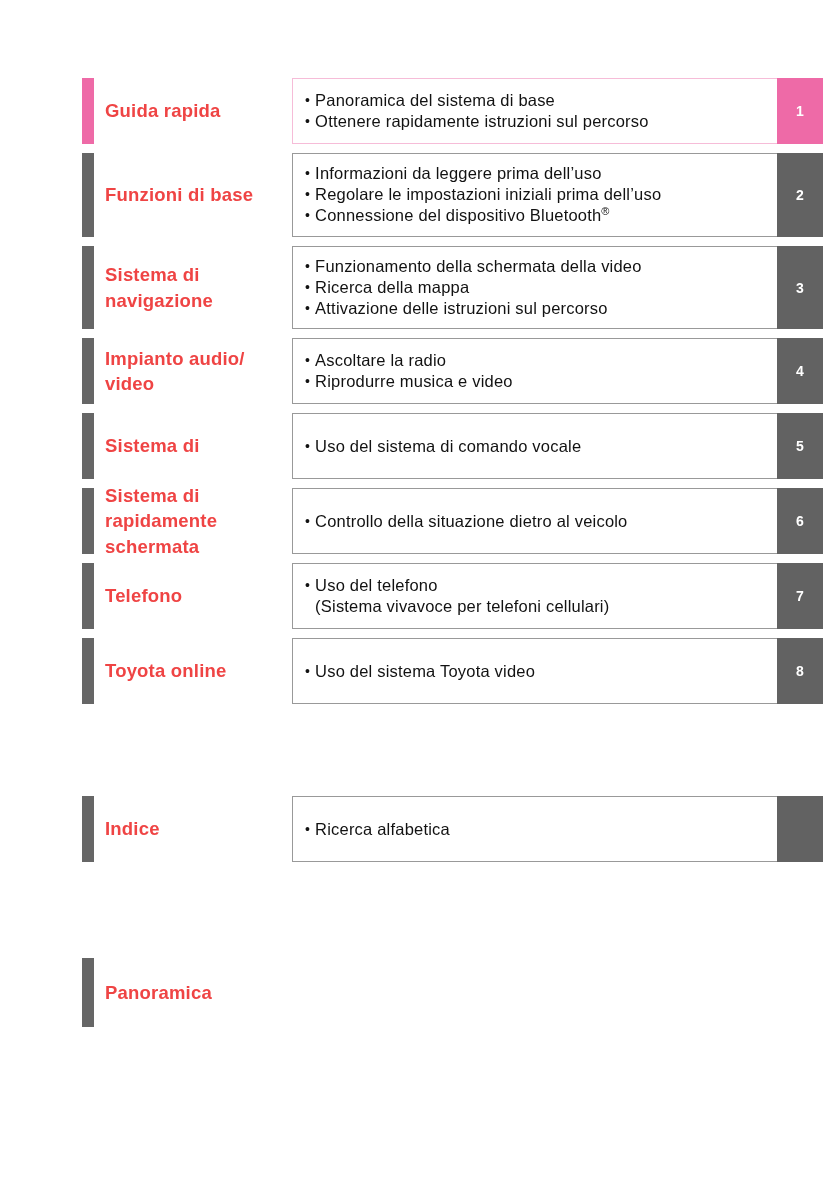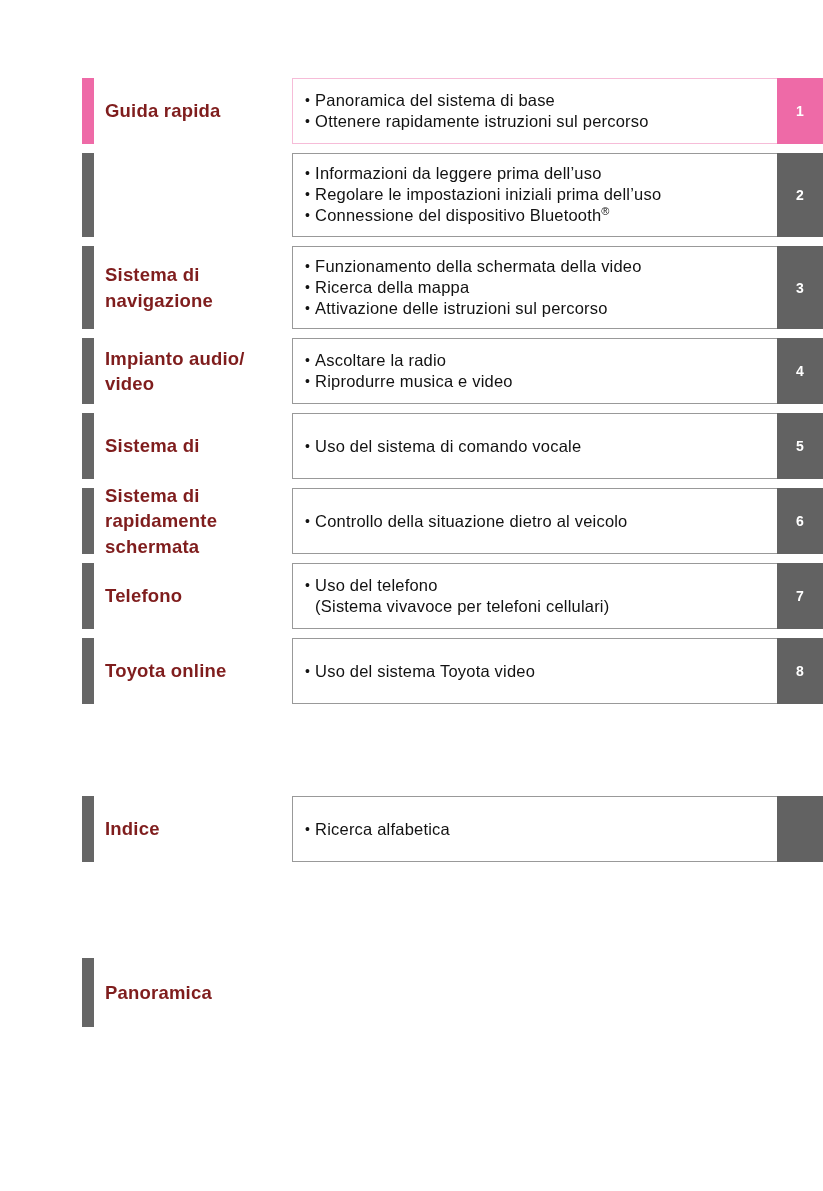--- a/index.html
+++ b/index.html
@@ -33,21 +33,21 @@
     left: 105px; top: 0; bottom: 0;
     width: 184px;
     margin: 0;
     display: flex;
     flex-direction: column;
     justify-content: center;
     font-size: 18.5px;
     font-weight: bold;
     line-height: 25.5px;
     letter-spacing: 0.2px;
-    color: #7f1d1d;
+    color: #ef4444;
   }
   .box {
     margin-left: 292px;
     margin-right: 46px;
     min-height: 66px;
     box-sizing: border-box;
     border: 1px solid var(--box-border, #999999);
     border-right: none;
     display: flex;
     flex-direction: column;
@@ -106,20 +106,23 @@
     <div class="box">
       <ul class="topics">
           <li class="li"><span class="bullet">•</span><span class="txt">Panoramica del sistema di base</span></li>
           <li class="li"><span class="bullet">•</span><span class="txt">Ottenere rapidamente istruzioni sul percorso</span></li>
         </ul>
     </div>
     <span class="num-tab">1</span>
   </section>
     <section class="row sec-funzioni-di-base">
     <span class="accent-bar"></span>
+    <h2 class="title">
+        <div>Funzioni di base</div>
+      </h2>
     <div class="box">
       <ul class="topics">
           <li class="li"><span class="bullet">•</span><span class="txt">Informazioni da leggere prima dell’uso</span></li>
           <li class="li"><span class="bullet">•</span><span class="txt">Regolare le impostazioni iniziali prima dell’uso</span></li>
           <li class="li"><span class="bullet">•</span><span class="txt">Connessione del dispositivo Bluetooth</span><span class="sup">®</span></li>
         </ul>
     </div>
     <span class="num-tab">2</span>
   </section>
     <section class="row sec-sistema-di-navigazione">

